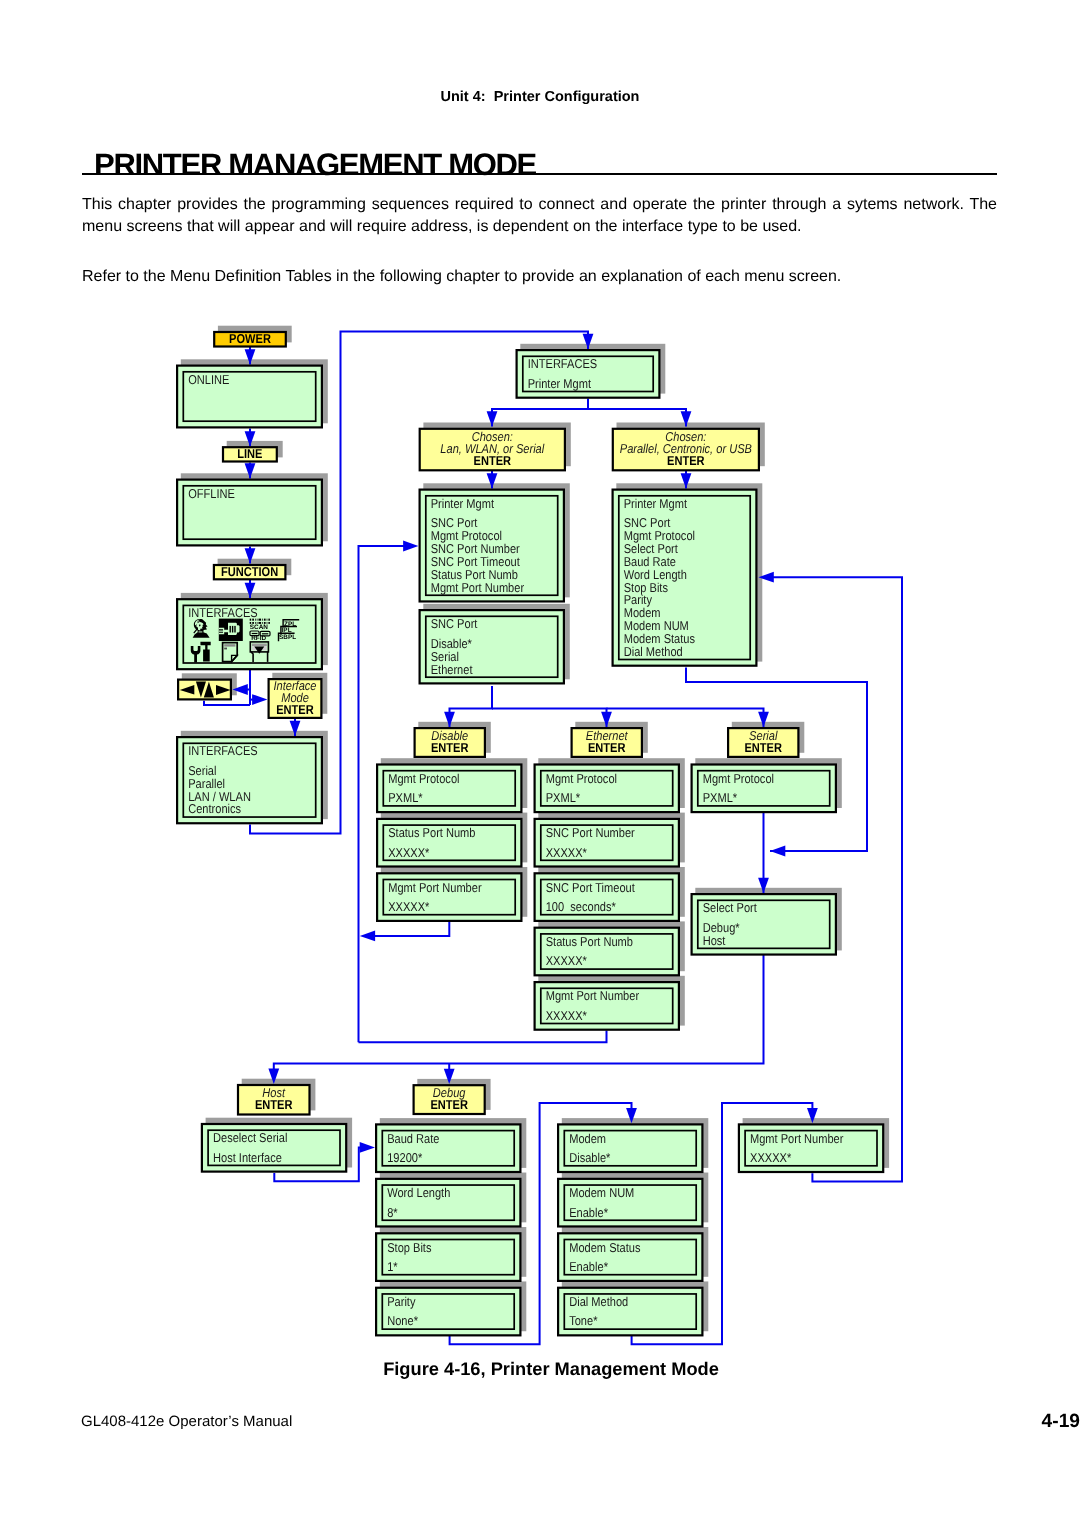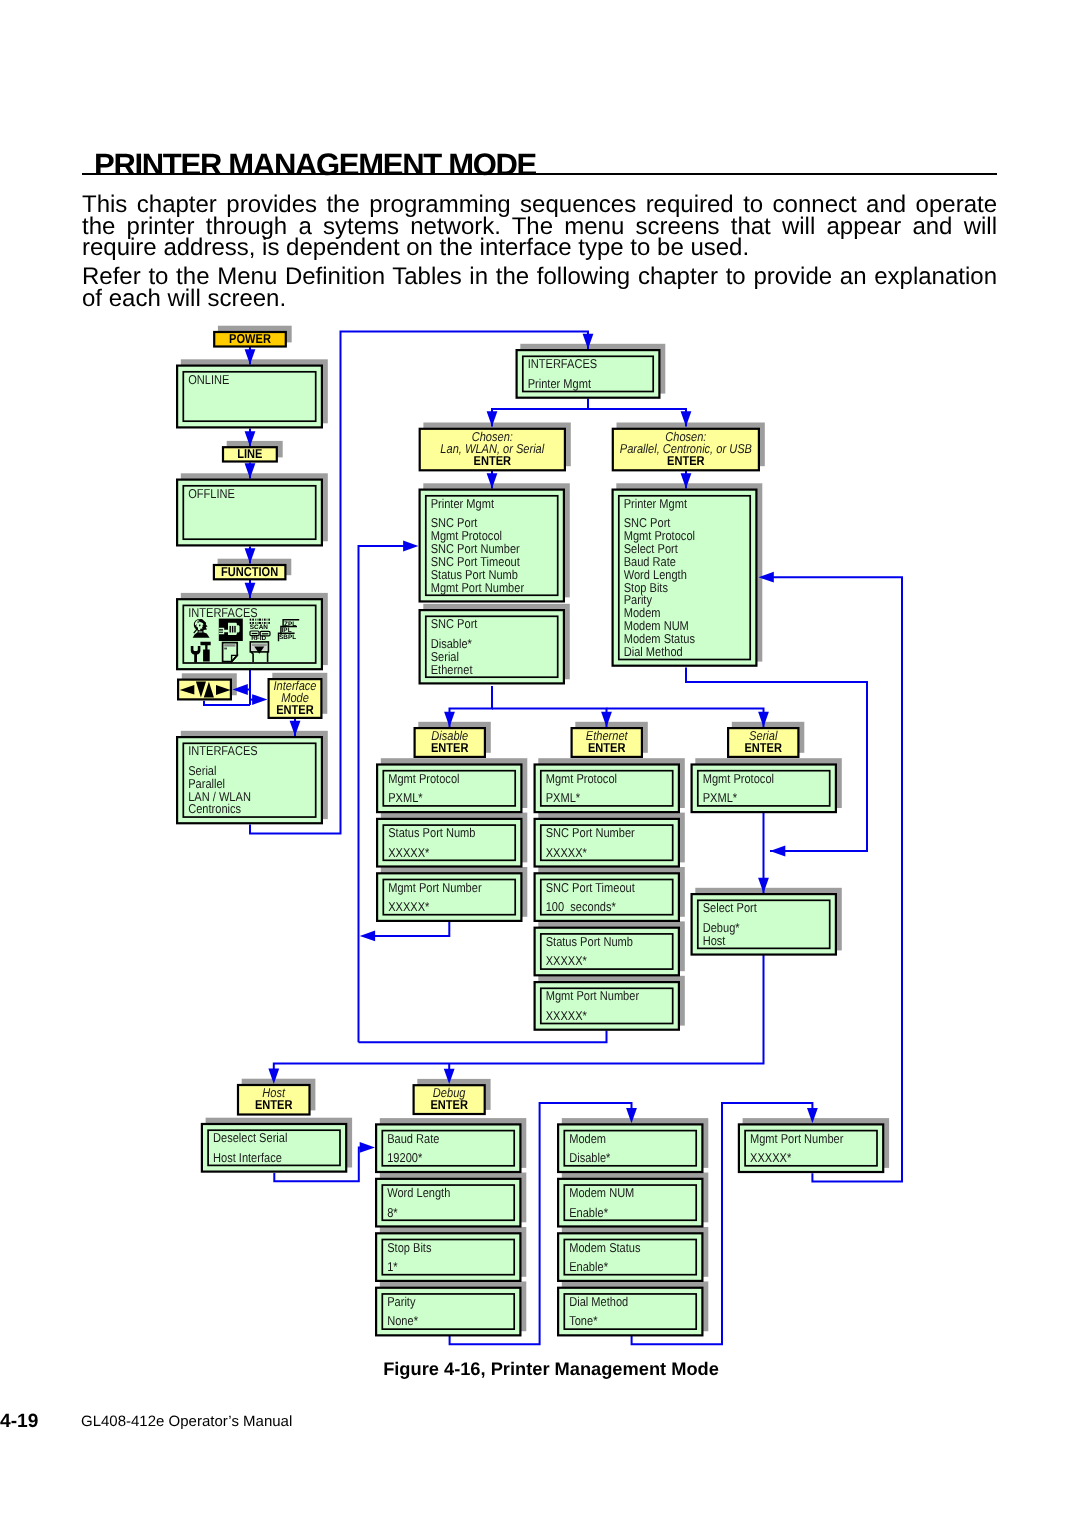--- a/index.html
+++ b/index.html
@@ -1,40 +1,41 @@
 <!DOCTYPE html>
 <html><head>
 <meta charset="utf-8">
 <style>
   html,body{margin:0;padding:0;}
   body{width:1080px;height:1528px;background:#fff;font-family:"Liberation Sans",sans-serif;color:#000;overflow:hidden;position:relative;-webkit-font-smoothing:antialiased;text-rendering:geometricPrecision;}
   .page{position:absolute;left:0;top:0;width:1080px;height:1528px;}
   #unit-header{position:absolute;left:0;top:89px;width:1080px;text-align:center;font-size:14.5px;font-weight:bold;white-space:pre;}
   #page-title{position:absolute;left:82px;top:137px;margin:12px;font-size:31px;font-weight:bold;letter-spacing:-1.3px;line-height:31px;}
   #title-rule{position:absolute;left:82px;top:172.5px;width:915px;height:2.6px;background:#000;}
-  .para{position:absolute;margin:0;font-size:24px;line-height:21.7px;text-align:justify;}
+  .para{position:absolute;margin:0;font-size:16px;line-height:21.7px;text-align:justify;}
   #para1{left:82px;top:194px;width:915px;}
   #para2{left:82px;top:266px;width:915px;}
   #figcap{position:absolute;left:11px;top:1360px;width:1080px;text-align:center;font-size:18.25px;font-weight:bold;line-height:18px;}
   #foot-left{position:absolute;left:81px;top:1414px;font-size:15px;line-height:16px;}
-  #foot-page{position:absolute;left:0;top:1413px;width:1080px;text-align:left;font-size:19.2px;font-weight:bold;line-height:18px;}
+  #foot-page{position:absolute;left:0;top:1413px;width:1080px;text-align:right;font-size:19.2px;font-weight:bold;line-height:18px;}
   svg#diagram{position:absolute;left:0;top:0;width:1080px;height:1528px;}
   .bx-text{font-family:"Liberation Sans",sans-serif;font-size:12.9px;fill:#1a1a1a;-webkit-font-smoothing:antialiased;}
   .bx-text.i{font-style:italic;}
   .bx-text.b{font-weight:bold;fill:#000;}
   .icon-lbl{font-family:"Liberation Sans",sans-serif;font-size:6.4px;font-weight:bold;fill:#000;}
 </style>
 </head>
 <body>
 
 <div class="page">
+  <div id="unit-header">Unit 4:  Printer Configuration</div>
   <h1 id="page-title">PRINTER MANAGEMENT MODE</h1>
   <div id="title-rule"></div>
   <p class="para" id="para1">This chapter provides the programming sequences required to connect and operate the printer through a sytems network. The menu screens that will appear and will require address, is dependent on the interface type to be used.</p>
-  <p class="para" id="para2">Refer to the Menu Definition Tables in the following chapter to provide an explanation of each will screen.</p>
+  <p class="para" id="para2">Refer to the Menu Definition Tables in the following chapter to provide an explanation of each menu screen.</p>
   <svg id="diagram" viewBox="0 0 1080 1528">
       <g>
         <rect x="217.9" y="325.7" width="73.8" height="16.7" fill="#9e9e9e"></rect>
         <rect x="180.8" y="359.3" width="147" height="64" fill="#9e9e9e"></rect>
         <rect x="226.70000000000002" y="440.90000000000003" width="56" height="16.5" fill="#9e9e9e"></rect>
         <rect x="180.8" y="473.3" width="147" height="68" fill="#9e9e9e"></rect>
         <rect x="217.60000000000002" y="558.6999999999999" width="73.7" height="16.5" fill="#9e9e9e"></rect>
         <rect x="180.8" y="592.9" width="147" height="72.2" fill="#9e9e9e"></rect>
         <rect x="181.8" y="673.3" width="55" height="22" fill="#9e9e9e"></rect>
         <rect x="272.3" y="672.8" width="55" height="41" fill="#9e9e9e"></rect>

